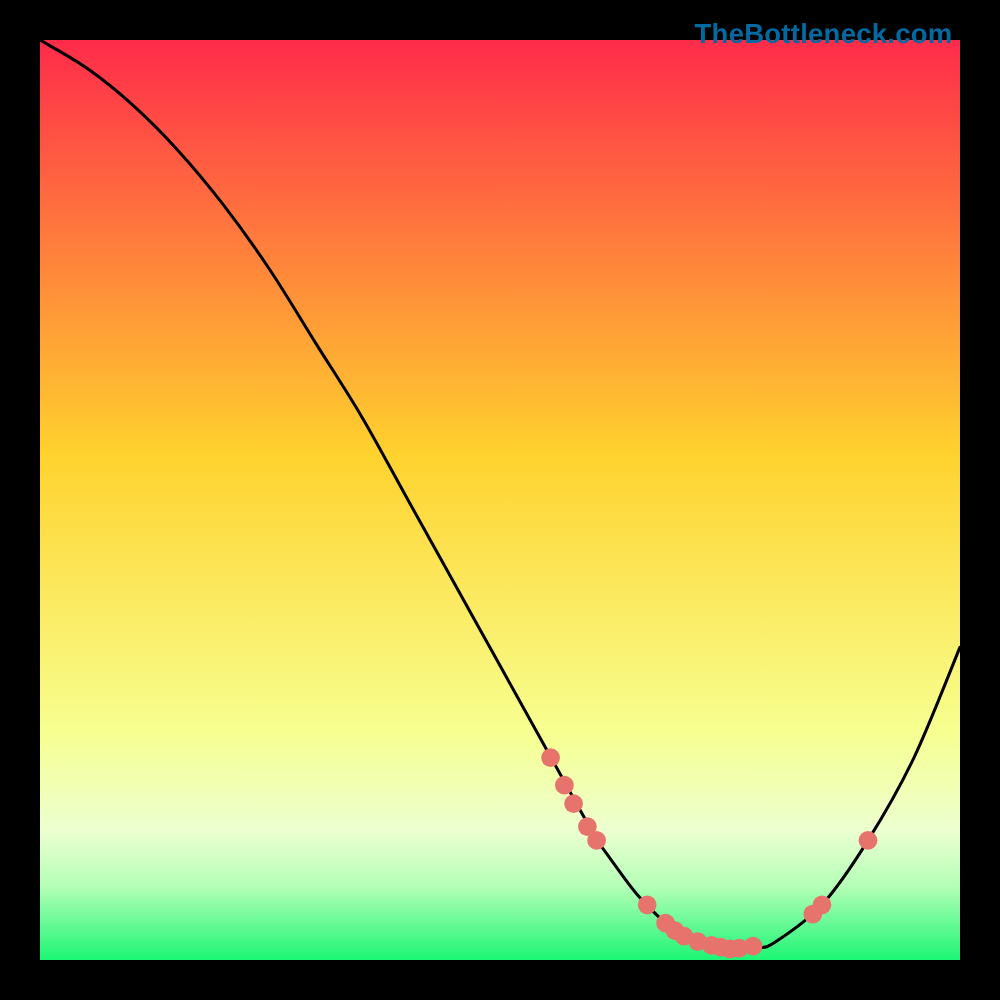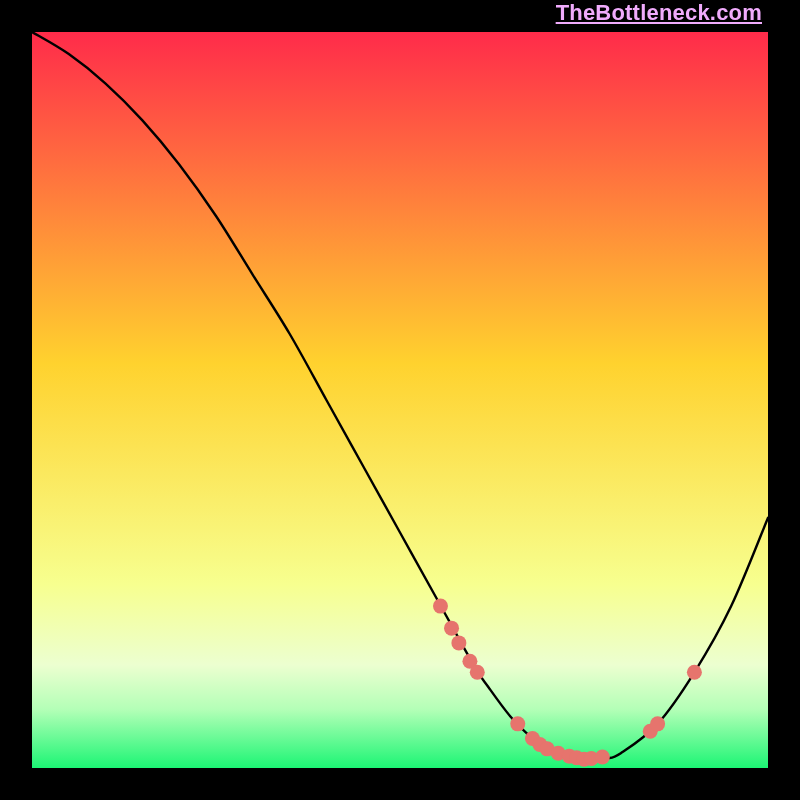--- a/index.html
+++ b/index.html
@@ -21,28 +21,27 @@
   }
   .plot-area {
     position: absolute;
     left: 0;
     top: 0;
     width: 736px;
     height: 736px;
   }
   .watermark {
     position: absolute;
-    top: 0;
+    top: 14px;
     right: 38px;
     font-size: 22px;
     font-weight: 600;
-    color: #f0abfc;
+    color: #0369a1;
     letter-spacing: 0.2px;
     font-family: Arial, Helvetica, sans-serif;
-    text-decoration: underline;
   }
 </style>
 </head>
 <body>
 
 <div class="frame">
   <svg class="plot-area" viewBox="0 0 736 736" preserveAspectRatio="none">
     <defs>
       <linearGradient id="bg-grad" x1="0" y1="0" x2="0" y2="1">
         <stop id="g0" offset="0%" stop-color="#ff2b4a"></stop>

